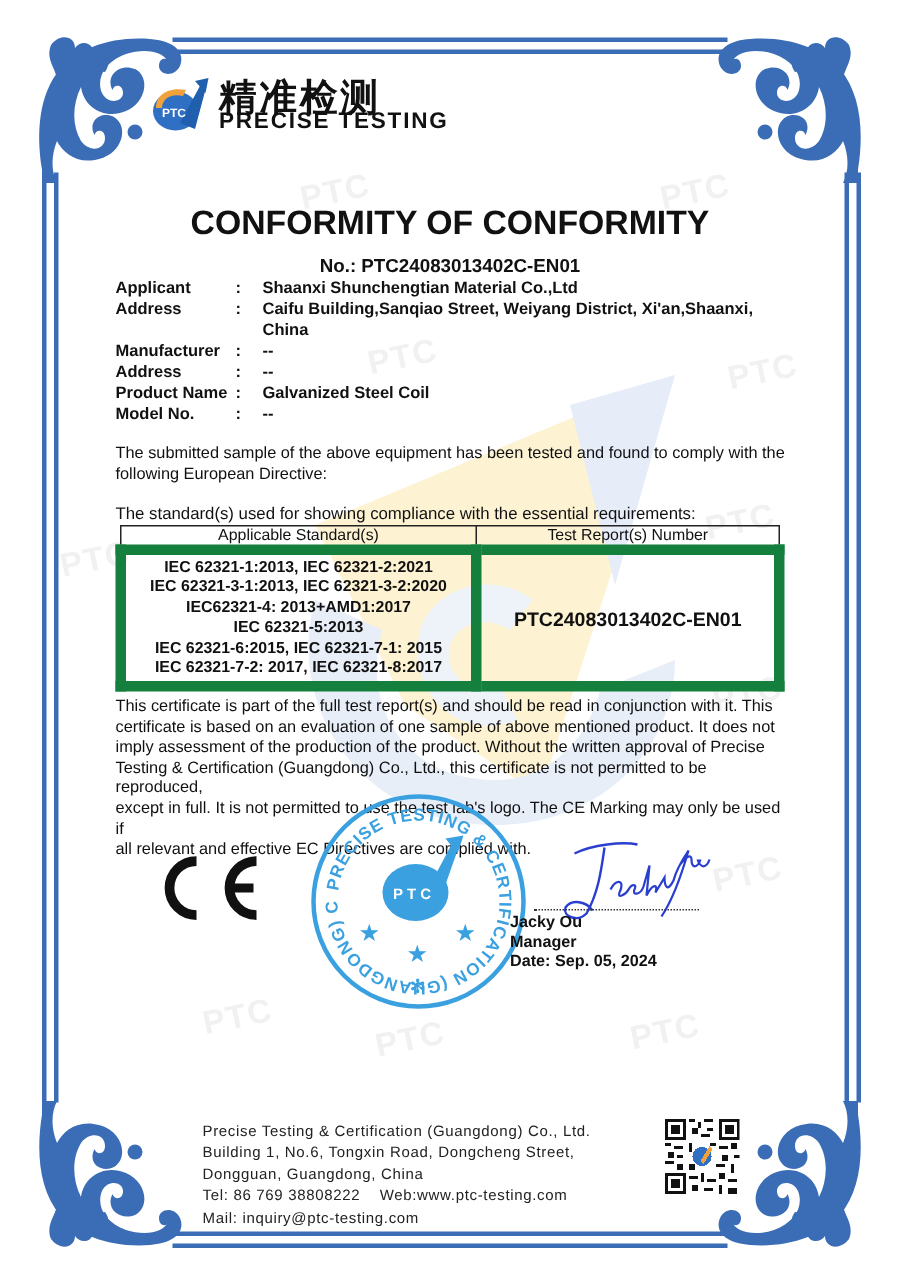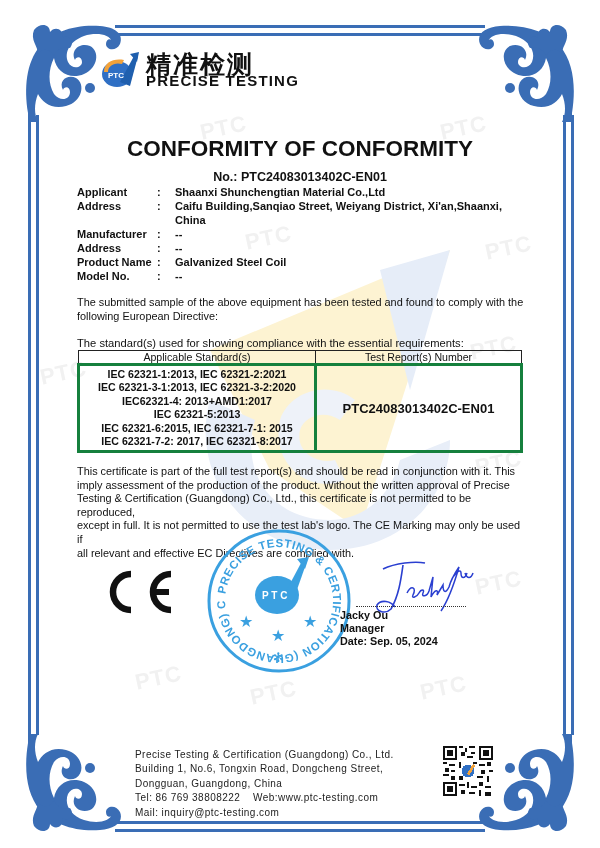--- a/index.html
+++ b/index.html
@@ -34,21 +34,21 @@
   .field-row { display:flex; }
   .field-label { width:80px; }
   .field-colon { width:18px; }
   .field-value { width:340px; }
 
   .para { position:absolute; left:77px; width:450px; font-size:10.9px; line-height:13.6px; }
   .directive { position:absolute; left:0; width:600px; top:325px; text-align:center; font-weight:bold; font-size:11px; }
 
   table.std { position:absolute; left:77px; top:350px; width:446px; border-collapse:collapse; font-size:10.6px; }
   table.std th { font-weight:normal; border:1px solid #222; height:12px; padding:0; line-height:12px; }
-  table.std td { border:3px solid #15803d; text-align:center; vertical-align:middle; padding:2px 0; }
+  table.std td { border:7px solid #15803d; text-align:center; vertical-align:middle; padding:2px 0; }
   .std-line { font-weight:bold; line-height:13.4px; }
   .report-no { font-weight:bold; font-size:13px; }
 
   .ce { position:absolute; left:109px; top:570px; width:70px; height:44px; }
 
   .stamp { position:absolute; left:205px; top:527px; width:148px; height:148px; }
 
   .sig { position:absolute; left:355px; top:555px; width:130px; height:60px; }
   .sig-line { position:absolute; left:356px; top:606px; width:110px; border-top:1px dotted #333; }
   .signer { position:absolute; left:340px; top:609px; width:160px; font-size:10.8px; font-weight:bold; line-height:13px; }
@@ -202,20 +202,21 @@
         <div class="std-line">IEC 62321-6:2015, IEC 62321-7-1: 2015</div>
         <div class="std-line">IEC 62321-7-2: 2017, IEC 62321-8:2017</div>
       </td>
       <td class="report-no">PTC24083013402C-EN01</td>
     </tr>
   </tbody>
     </table>
 
   <div class="para" style="top:465px;">
     <div>This certificate is part of the full test report(s) and should be read in conjunction with it. This</div>
+    <div>certificate is based on an evaluation of one sample of above mentioned product. It does not</div>
     <div>imply assessment of the production of the product. Without the written approval of Precise</div>
     <div>Testing &amp; Certification (Guangdong) Co., Ltd., this certificate is not permitted to be reproduced,</div>
     <div>except in full. It is not permitted to use the test lab's logo. The CE Marking may only be used if</div>
     <div>all relevant and effective EC Directives are complied with.</div>
   </div>
 
   <svg class="ce" viewBox="0 0 70 44">
     <path d="M22,4 A18,18 0 1,0 22,40" fill="none" stroke="#111" stroke-width="6.5"></path>
     <path d="M62,4 A18,18 0 1,0 62,40" fill="none" stroke="#111" stroke-width="6.5"></path>
     <rect x="44" y="19" width="16" height="6" fill="#111"></rect>

